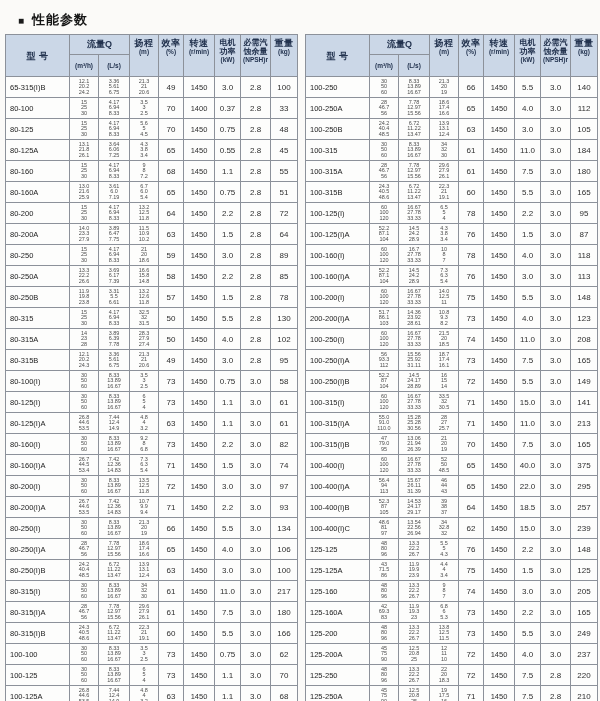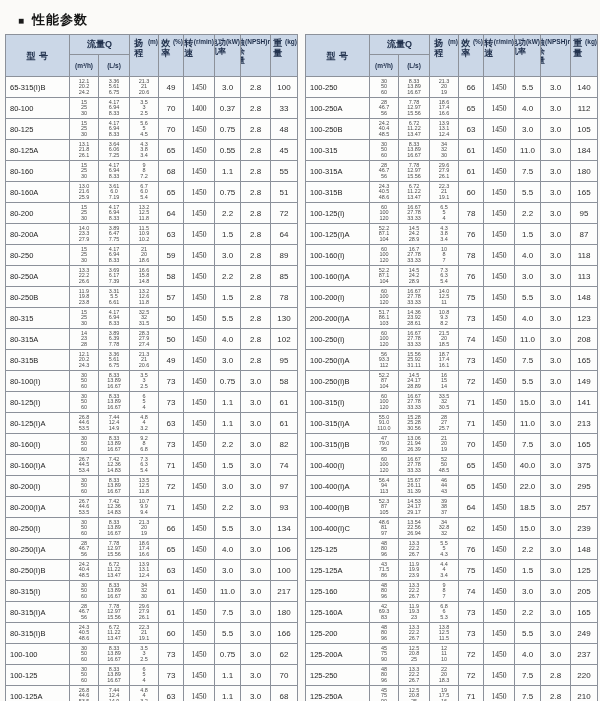--- a/index.html
+++ b/index.html
@@ -21,35 +21,35 @@
     border-collapse:collapse;table-layout:fixed;width:292px;
     border:1px solid #60666f;background:#fefefe;
   }
   .ptable th,.ptable td{
     border:1px solid #8c919a;padding:0;margin:0;
     text-align:center;vertical-align:middle;overflow:hidden;
   }
   .ptable thead th{background:#cbd7e7;color:#22324e;font-weight:bold;}
   .ptable thead tr.h1 th{height:19px;margin-top:12px;}
   .ptable thead tr.h2 th{height:21px;}
-  .hstack{display:flex;flex-direction:row;justify-content:flex-end;height:36px;}
+  .hstack{display:flex;flex-direction:column;justify-content:flex-start;height:36px;}
   .lbl{font-size:9px;line-height:10px;letter-spacing:0.5px;}
   .lbl2{font-size:8px;line-height:9px;letter-spacing:0;}
   .unit{font-size:6.5px;line-height:8px;font-weight:bold;letter-spacing:0;}
   .flow-lbl{font-size:9px;}
   
   col.w-model{width:64px}col.w-m3h{width:29px}col.w-ls{width:31px}
   col.w-head{width:29px}col.w-eff{width:25px}col.w-speed{width:31px}
   col.w-power{width:26px}col.w-npsh{width:30px}col.w-weight{width:27px}
   
   .ptable tbody td{height:18px;font-size:8px;color:#2e2e2e;background:#fdfdfc;}
   .ptable tbody td.model{text-align:left;padding-left:4px;font-size:7.5px;color:#222;white-space:nowrap;margin-left:33px;}
   .ptable tbody td.tri{padding:1px 0;}
   .ptable tbody td.tri div{font-size:5.5px;line-height:5.4px;color:#4d4d4d;white-space:nowrap;}
-  .ptable tbody td.speed{font-size:7.5px;font-family:Liberation Serif, serif;}
+  .ptable tbody td.speed{font-size:7.5px;}
 </style>
 </head>
 <body>
 
 <div class="page">
 
   <div class="title">
     <span class="bullet">■</span>
     <span>性能参数</span>
   </div>

